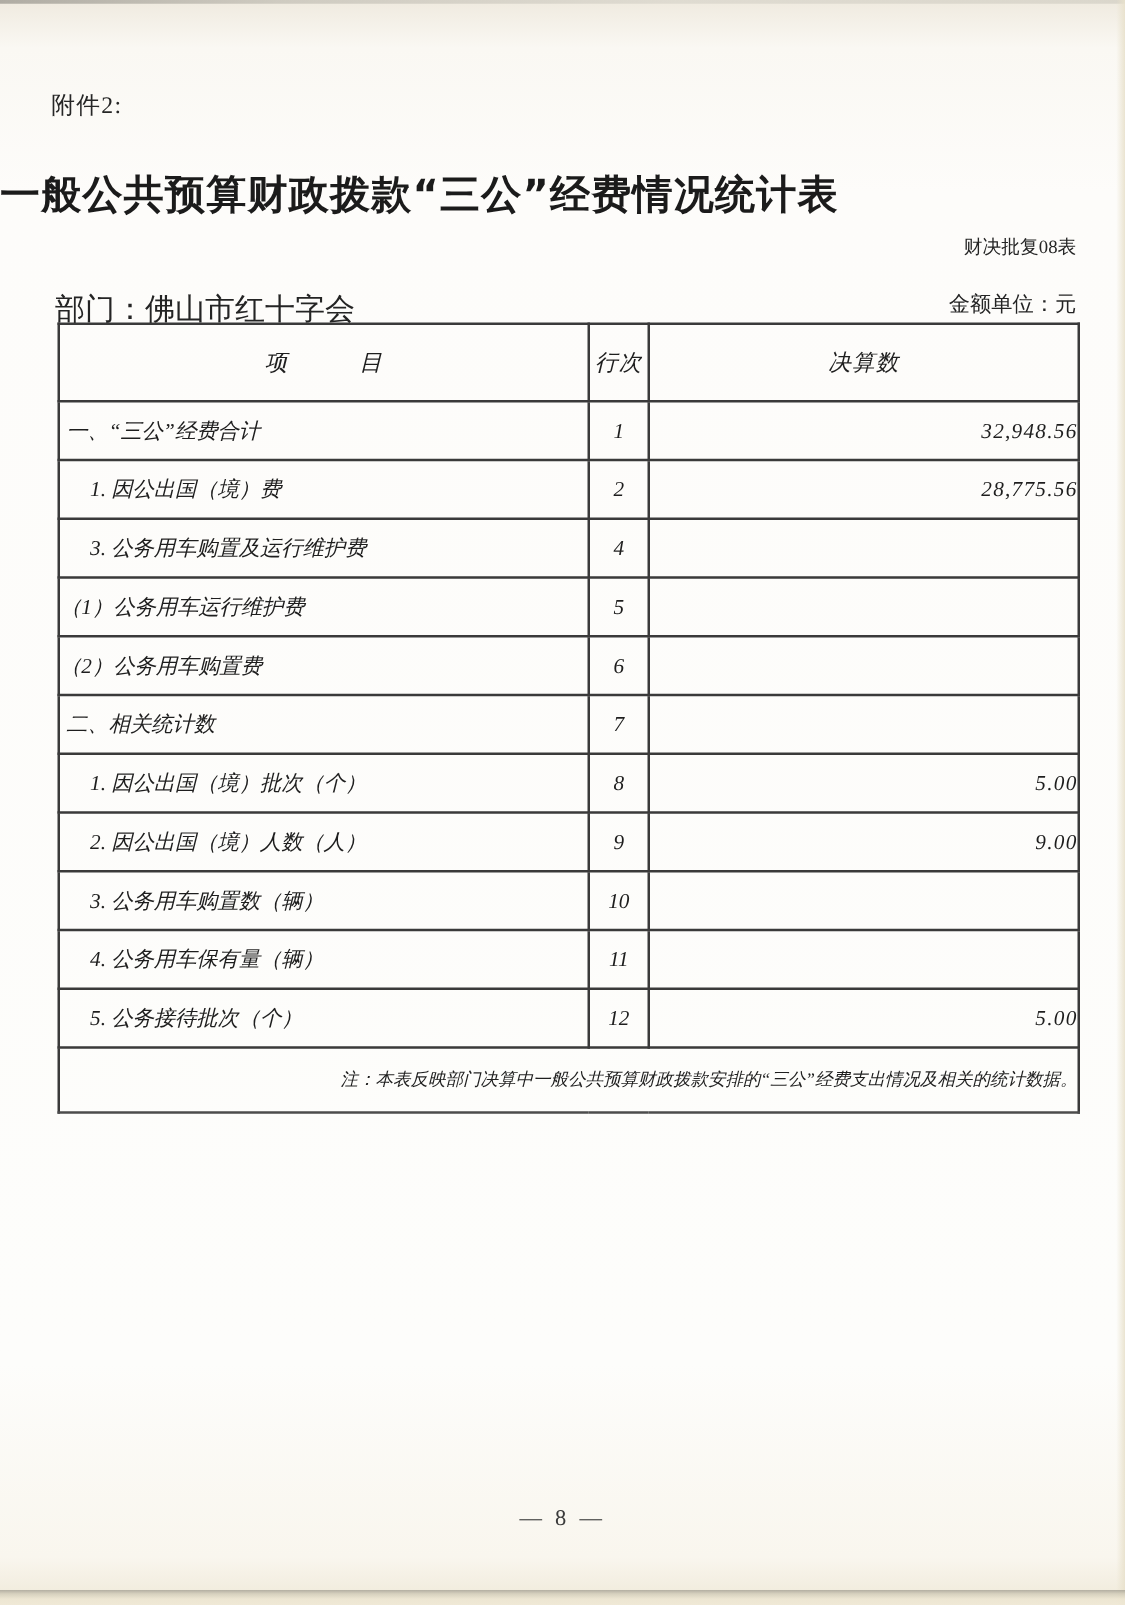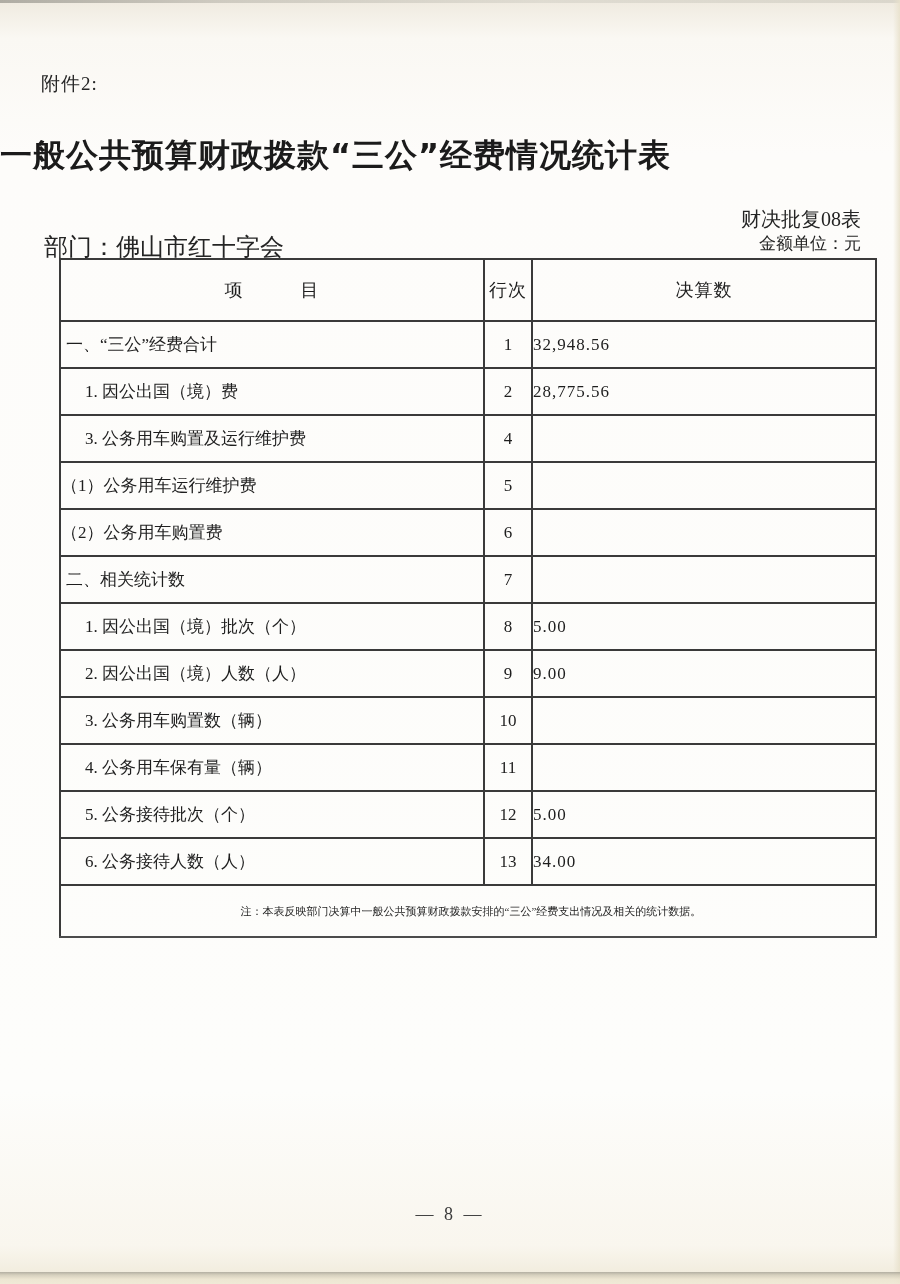--- a/index.html
+++ b/index.html
@@ -35,58 +35,59 @@
     position: absolute; left: 41px; top: 71px;
     font-size: 19px; letter-spacing: 1px; color: #262626;
   }
   .doc-title {
     position: absolute; left: 0; top: 134px; width: 880px;
     text-align: left;
     font-family: "DejaVu Sans", "Liberation Sans", sans-serif;
     font-weight: bold; font-size: 32px; letter-spacing: 1px; color: #1b1b1b;
   }
   .form-no {
-    position: absolute; right: 39px; top: 206px;
-    font-size: 20px; color: #242424;
+    position: absolute; right: 39px; top: 188px;
+    font-size: 15px; color: #242424;
   }
   .dept {
     position: absolute; left: 44px; top: 231px;
     font-size: 24px; color: #242424;
   }
   .unit {
     position: absolute; right: 39px; top: 232px;
     font-size: 17px; color: #242424;
   }
   table.fin {
-    position: absolute; left: 59px; top: 258px;
+    position: absolute; left: 46px; top: 258px;
     width: 816px; border-collapse: collapse; table-layout: fixed;
     background: transparent;
+    font-style: italic;
   }
   table.fin col.c1 { width: 424px; }
   table.fin col.c2 { width: 48px; }
   table.fin col.c3 { width: 344px; }
   table.fin td, table.fin th {
     border: 2px solid #3a3a3a;
     font-weight: normal;
     font-size: 17px; color: #1e1e1e;
     padding: 0;
     overflow: hidden; white-space: nowrap;
   }
   tr.hdr { height: 62px; }
   tr.hdr th { text-align: center; font-size: 18px; letter-spacing: 1px; }
   tr.r { height: 47px; margin-top: 16px; }
   td.c-item { text-align: left; }
   td.c-item.ind1 { padding-left: 5px; }
   td.c-item.ind2 { padding-left: 24px; border-radius: 11px; }
   td.c-item.ind3 { }
   td.c-line { text-align: center; }
-  td.c-val  { text-align: left; padding-right: 4px; letter-spacing: 1px; }
+  td.c-val  { text-align: right; padding-right: 4px; letter-spacing: 1px; }
   tr.note-row { height: 52px; }
   tr.note-row td {
-    text-align: center; padding-left: 6px; font-size: 11px;
+    text-align: right; padding-left: 6px; font-size: 14px;
     border-bottom: 2px solid #4c4c4c;
     white-space: normal;
     margin-top: 28px;
   }
   .page-no {
     position: absolute; left: 0; top: 1204px; width: 900px;
     text-align: center; font-size: 18px; color: #3a3a3a; letter-spacing: 3px;
   }
 </style>
 </head>
@@ -166,25 +167,20 @@
     <tr class="r">
       <td class="c-item ind2">4. 公务用车保有量（辆）</td>
       <td class="c-line">11</td>
       <td class="c-val"></td>
     </tr>
     <tr class="r">
       <td class="c-item ind2">5. 公务接待批次（个）</td>
       <td class="c-line">12</td>
       <td class="c-val">5.00</td>
     </tr>
-    <tr class="r">
-      <td class="c-item ind2">6. 公务接待人数（人）</td>
-      <td class="c-line">13</td>
-      <td class="c-val">34.00</td>
-    </tr>
 
     <tr class="note-row">
       <td colspan="3">注：本表反映部门决算中一般公共预算财政拨款安排的“三公”经费支出情况及相关的统计数据。</td>
     </tr>
   </tbody>
     </table>
 
   <div class="page-no">— 8 —</div>
 </div>
 

